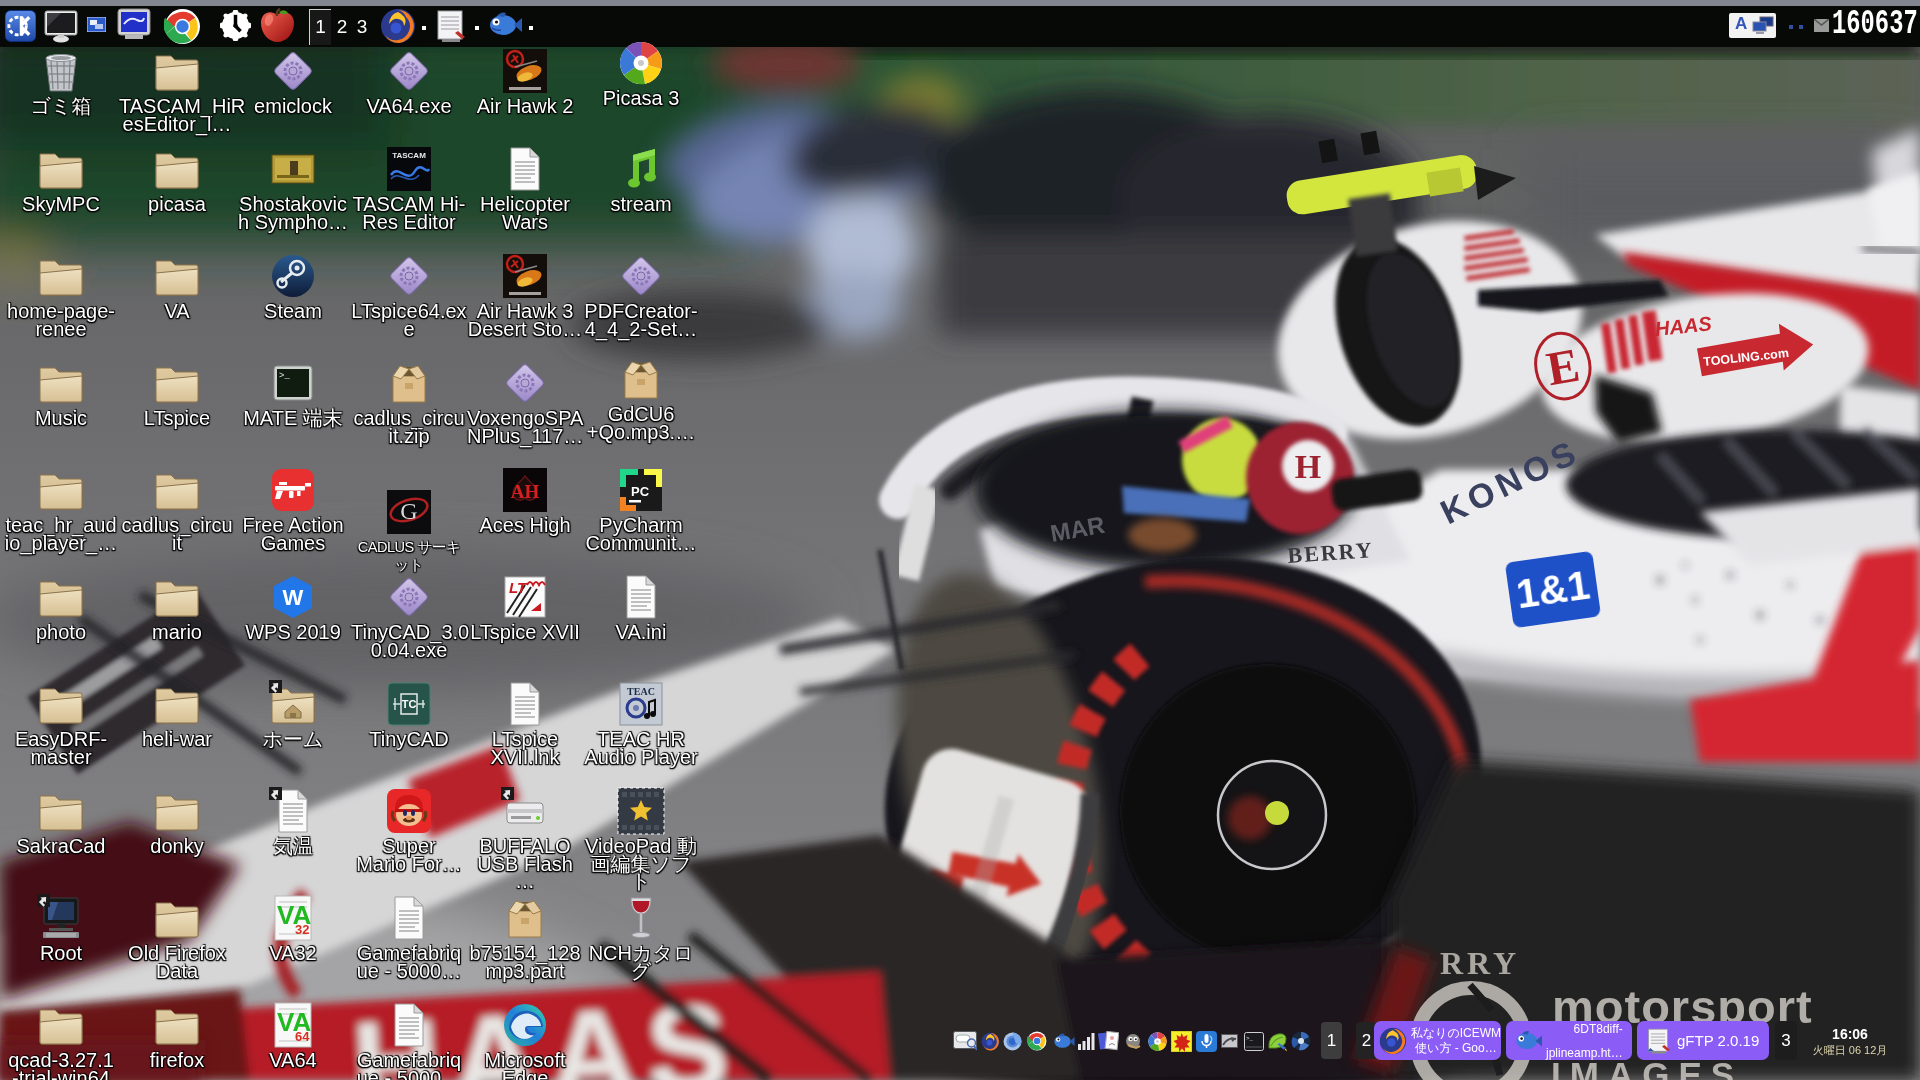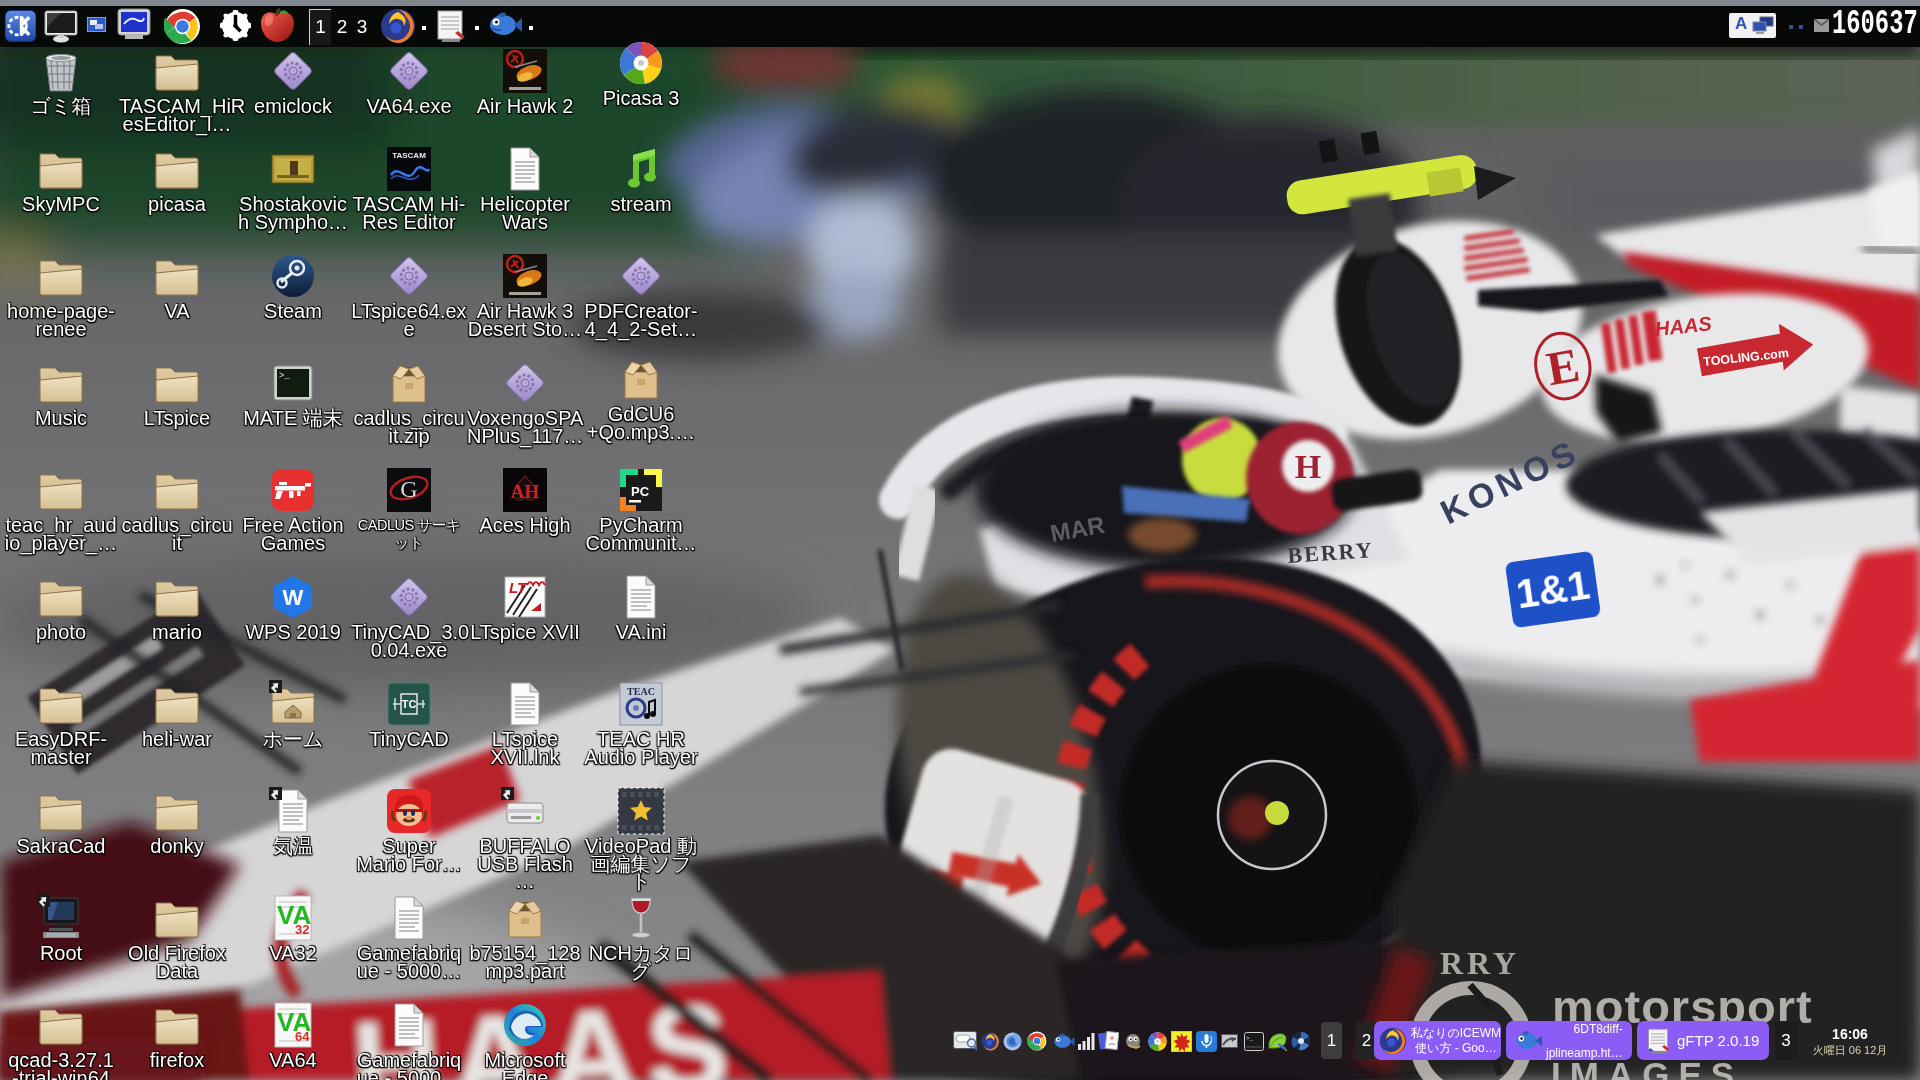--- a/index.html
+++ b/index.html
@@ -839,21 +839,21 @@
     </div>
 <div class="ic" style="left:235px;top:466px">
       <div class="im" style="position:relative">
         <svg width="48" height="48">
           <use href="#s-fag"></use>
         </svg>
       </div>
       <div class="lb">Free Action
 Games</div>
     </div>
-<div class="ic" style="left:351px;top:466px">
+<div class="ic" style="left:351px;top:488px">
       <div class="im" style="position:relative">
         <svg width="48" height="48">
           <use href="#s-cadlus"></use>
         </svg>
       </div>
       <div class="lb" style="font-size:14.6px;letter-spacing:-0.5px">CADLUS サーキ
 ット</div>
     </div>
 <div class="ic" style="left:467px;top:466px">
       <div class="im" style="position:relative">

